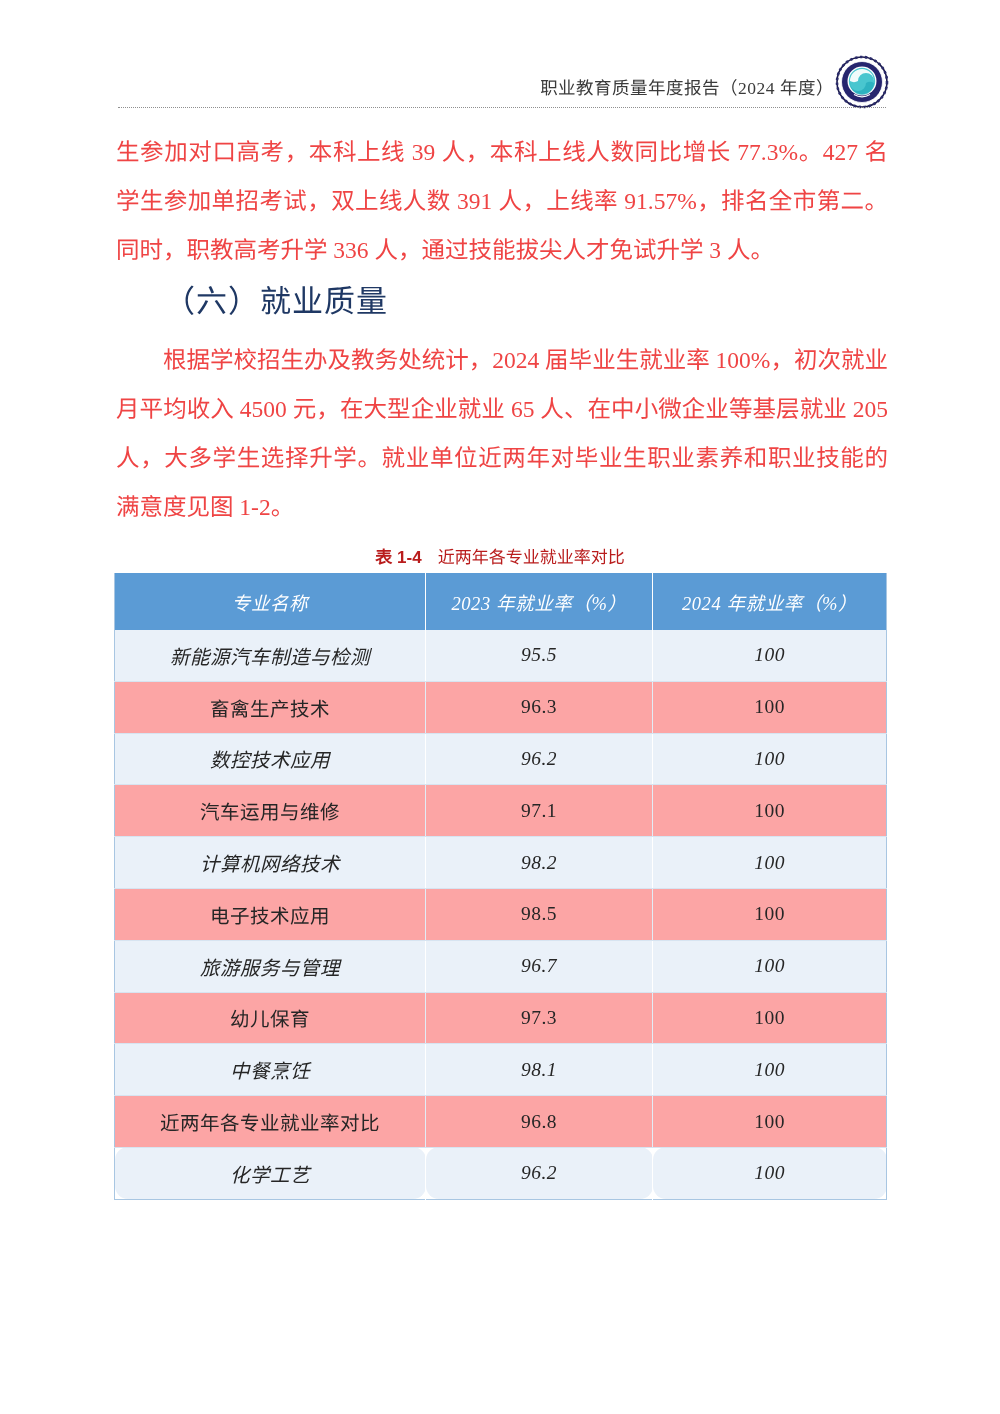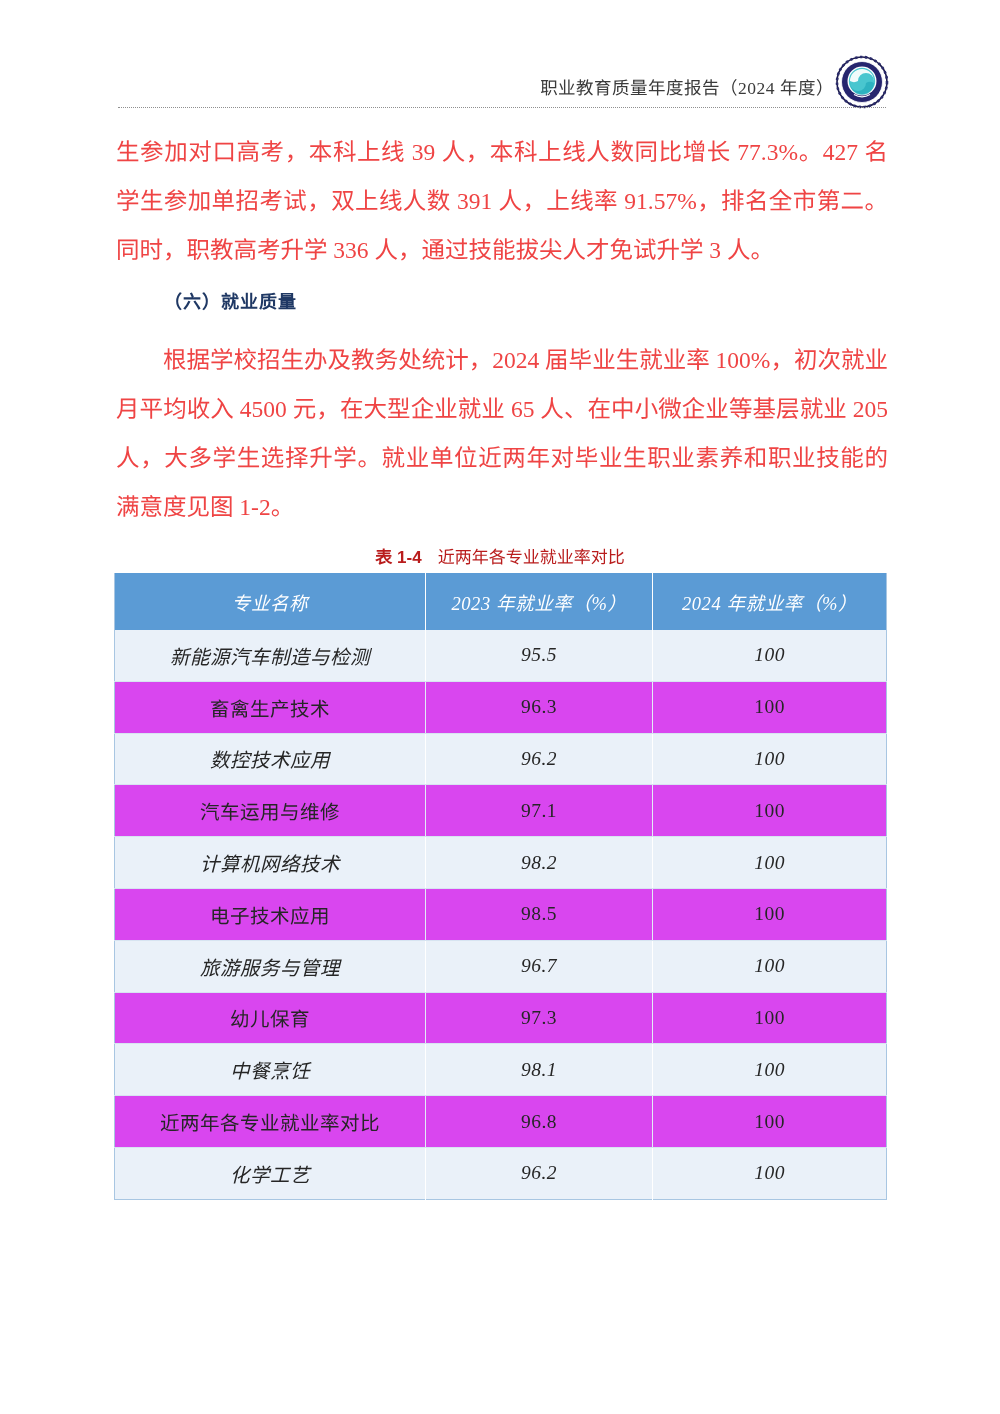--- a/index.html
+++ b/index.html
@@ -71,24 +71,24 @@
   .para-top { top: 128px; }
 
   .para-body { top: 336px; }
 
   .indent { text-indent: 2em; }
 
   .section-heading {
     position: absolute;
     left: 164px;
     top: 283px;
-    font-size: 18px;
+    font-size: 31px;
     line-height: 38px;
     color: #1f3864;
-    font-weight: 700;
+    font-weight: 400;
     letter-spacing: 1px;
     font-family: "Liberation Sans", "DejaVu Sans", sans-serif;
     white-space: nowrap;
   }
 
   
   .table-caption {
     position: absolute;
     left: 114px;
     top: 543px;
@@ -139,22 +139,22 @@
     font-size: 19.5px;
     color: #262626;
     border-right: 1.4px solid #ffffff;
     border-bottom: 1.2px solid #d7e4f1;
     font-family: "Liberation Serif", "DejaVu Serif", serif;
     letter-spacing: 0.5px;
   }
   .data-table tbody td:last-child { border-right: none; margin-left: 16px; }
 
   .data-table tbody tr.odd td  { background: #eaf1f9; border-right-color: #ffffff; font-style: italic; }
-  .data-table tbody tr.even td { background: #d946ef; border-right-color: #e2ecf6; }
-  .data-table tbody tr:last-child td { border-bottom: none; }
+  .data-table tbody tr.even td { background: #fca5a5; border-right-color: #e2ecf6; }
+  .data-table tbody tr:last-child td { border-bottom: none; border-radius: 13px; }
 </style>
 </head>
 <body>
 
 <div class="page">
 
   <div class="page-header">
     <div class="header-title">职业教育质量年度报告（2024 年度）</div>
     <span class="header-logo">
       <svg viewBox="0 0 56 56" width="56" height="56" aria-hidden="true">

